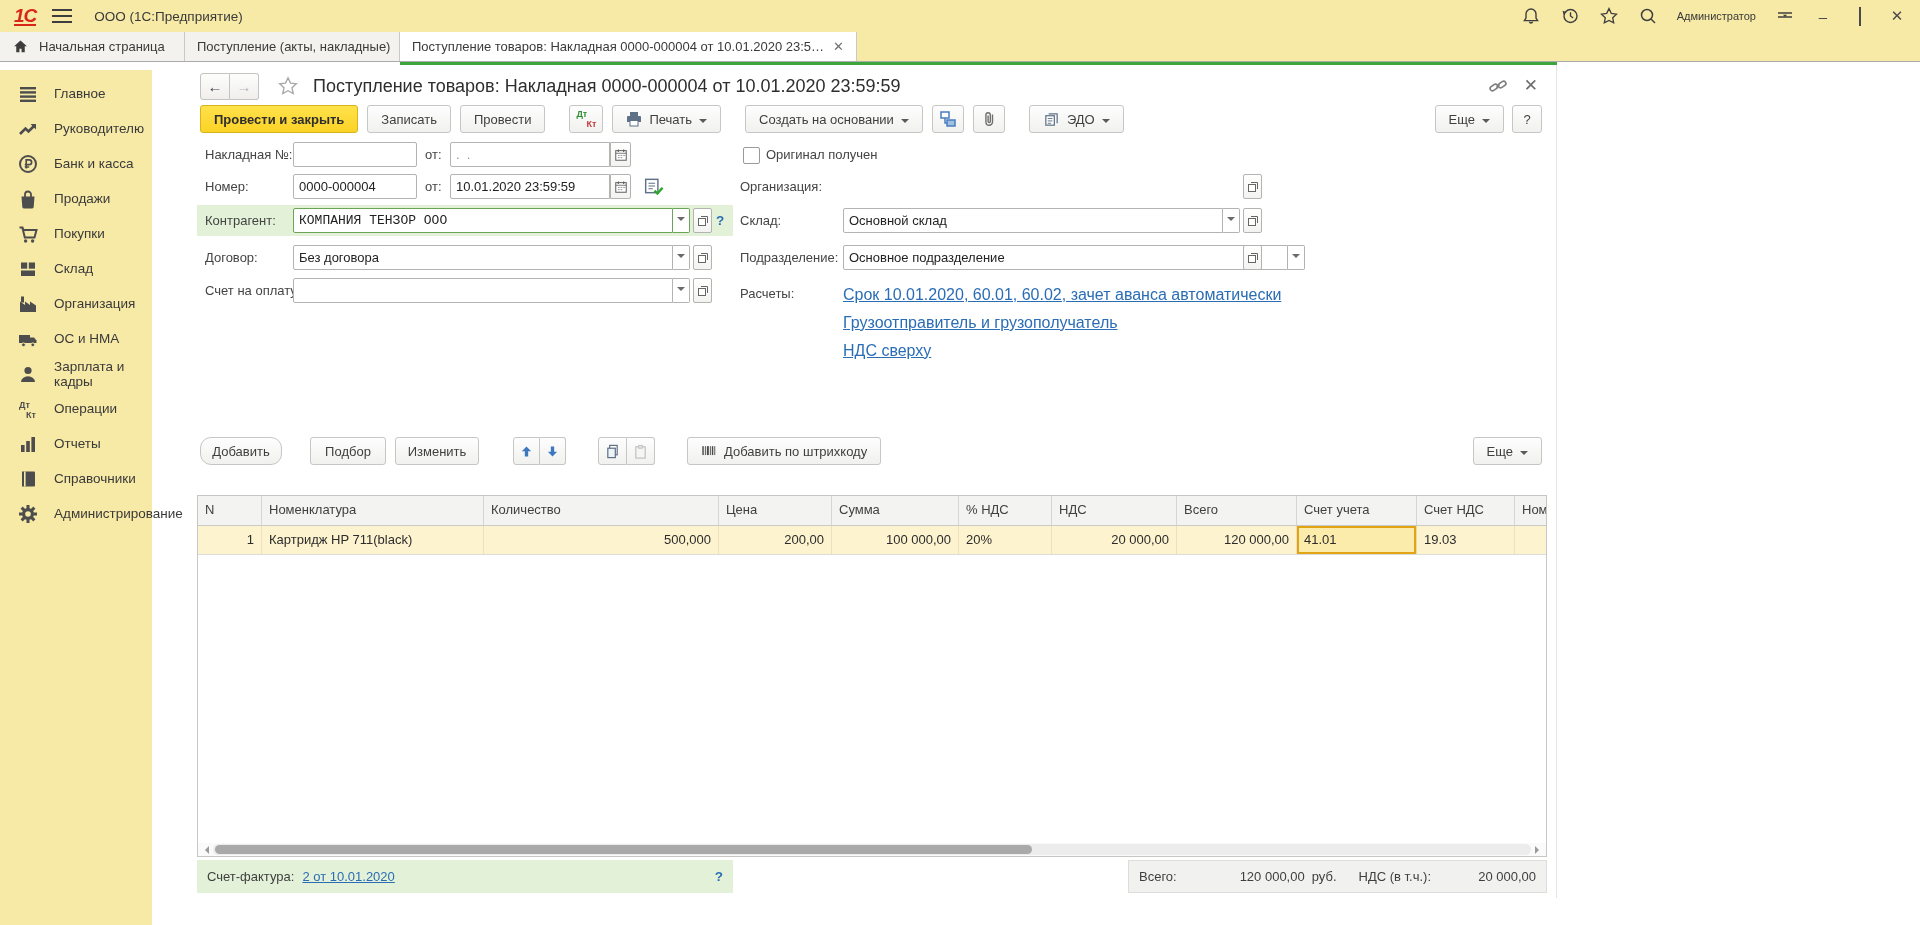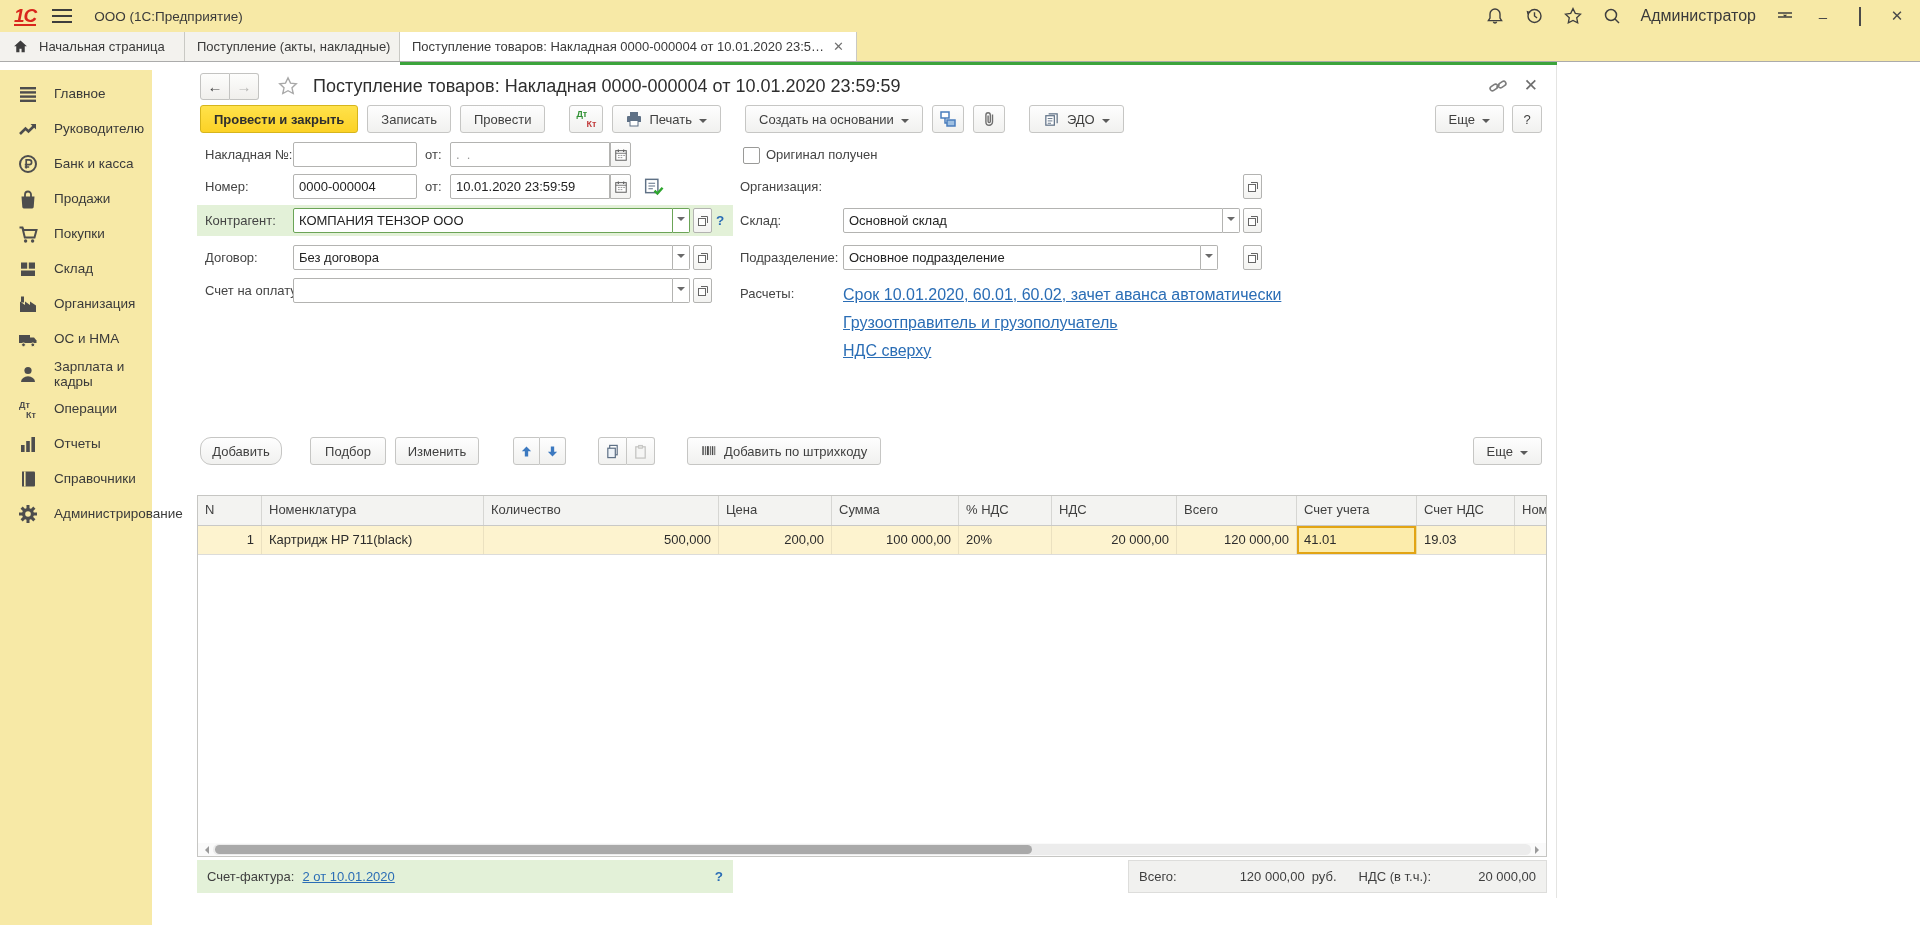--- a/index.html
+++ b/index.html
@@ -9,21 +9,21 @@
   
   .topbar{position:absolute;left:0;top:0;width:1920px;height:32px;background:#f7e9a6;
           display:flex;align-items:center;box-sizing:border-box;padding:0 14px;}
   .logo{color:#d9261c;font-weight:bold;font-style:italic;font-size:19px;letter-spacing:-1px;
         border-bottom:2px solid #d9261c;line-height:17px;margin-right:16px;}
   .hamburger{width:20px;height:14px;display:flex;flex-direction:column;justify-content:space-between;margin-right:22px;cursor:pointer;}
   .hamburger i{height:2px;background:#3d3d3d;}
   .app-title{font-size:13.5px;color:#3a3a3a;}
   .topbar-right{margin-left:auto;display:flex;align-items:center;gap:19px;}
   .tb-ico{width:20px;height:20px;cursor:pointer;}
-  .user-name{font-size:16px;color:#3a3a3a;}
+  .user-name{font-size:11px;color:#3a3a3a;}
   .win-ctl{font-size:15px;color:#4a4a4a;width:18px;text-align:center;cursor:pointer;}
   .restore-glyph{width:11px;height:11px;border:1.5px solid #4a4a4a;box-sizing:border-box;}
   
   .tabbar{position:absolute;left:0;top:32px;width:1920px;height:30px;background:#f7e9a6;
           border-bottom:1px solid #ababab;box-sizing:border-box;display:flex;}
   .tab{display:flex;align-items:center;box-sizing:border-box;padding:0 12px;font-size:13px;color:#3a3a3a;
        background:#f3f2ee;border-right:1px solid #c9c9c4;cursor:pointer;white-space:nowrap;}
   .tab.home{width:185px;}
   .tab .tab-x{margin-left:9px;color:#707070;font-size:13px;}
   .tab.active{background:#ffffff;}
@@ -66,21 +66,21 @@
   .fld::placeholder{color:#9a9a9a;}
   .combo{position:absolute;display:flex;height:25px;}
   .combo .fld{flex:1;border-radius:2px 0 0 2px;min-width:0;}
   .dd{width:17px;box-sizing:border-box;border:1px solid #b3b3b1;border-left:none;border-radius:0 2px 2px 0;
       background:#fff;display:flex;align-items:center;justify-content:center;cursor:pointer;}
   .dd .caret{margin-top:1px;border-top-color:#6a6a6a;}
   .sqbtn{position:absolute;width:19px;height:25px;box-sizing:border-box;border:1px solid #b3b3b1;border-radius:2px;
          background:linear-gradient(#fff,#f3f3f1);display:flex;align-items:center;justify-content:center;cursor:pointer;}
   .help-q{position:absolute;color:#2a6db5;font-size:13.5px;font-weight:bold;cursor:pointer;line-height:25px;}
   .green-band{position:absolute;left:12px;top:143px;width:536px;height:31px;background:#e3f1d8;}
-  .fld.green-border{border-color:#6ba457;}
+  .fld.green-border{border-color:#6ba457;font-family:Liberation Mono, monospace;}
   .checkbox{position:absolute;width:15px;height:15px;border:1px solid #9a9a98;border-radius:2px;background:#fff;cursor:pointer;}
   a.lnk{color:#2a6db5;text-decoration:underline;cursor:pointer;white-space:nowrap;}
   .lnk-row{position:absolute;font-size:16px;}
   
   .tbl-toolbar{position:absolute;left:15px;top:375px;display:flex;align-items:center;gap:9px;}
   .tbl-toolbar-right{position:absolute;right:14px;top:375px;}
   
   .grid{position:absolute;left:12px;top:433px;width:1350px;height:362px;border:1px solid #c6c6c3;
         box-sizing:border-box;display:flex;flex-direction:column;background:#fff;}
   .g-head{display:flex;height:29px;background:#f3f3f1;border-bottom:1px solid #c9c9c7;flex:none;}
@@ -501,21 +501,21 @@
       </span>
   </span>
   <span class="sqbtn" style="left:1058px;top:146px;">
     <svg width="12" height="12" viewBox="0 0 12 12">
         <rect x="1.5" y="3.5" width="7" height="7" fill="#fff" stroke="#666"></rect>
         <path d="M4 1.5h6.5V8" fill="none" stroke="#666"></path>
       </svg>
   </span>
 
   <span class="lbl" style="left:555px;top:183px;">Подразделение:</span>
-  <span class="combo" style="left:658px;top:183px;width:375px;">
+  <span class="combo" style="left:658px;top:183px;width:462px;">
     <input class="fld" value="Основное подразделение" style="">
     <span class="dd">
         <span class="caret"></span>
       </span>
   </span>
   <span class="sqbtn" style="left:1058px;top:183px;">
     <svg width="12" height="12" viewBox="0 0 12 12">
         <rect x="1.5" y="3.5" width="7" height="7" fill="#fff" stroke="#666"></rect>
         <path d="M4 1.5h6.5V8" fill="none" stroke="#666"></path>
       </svg>

